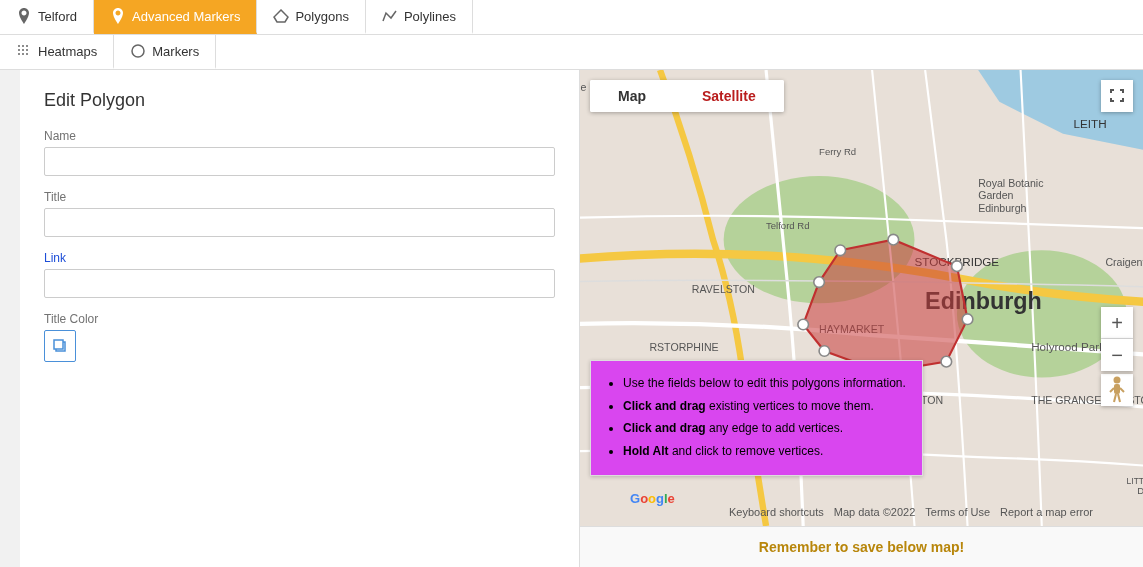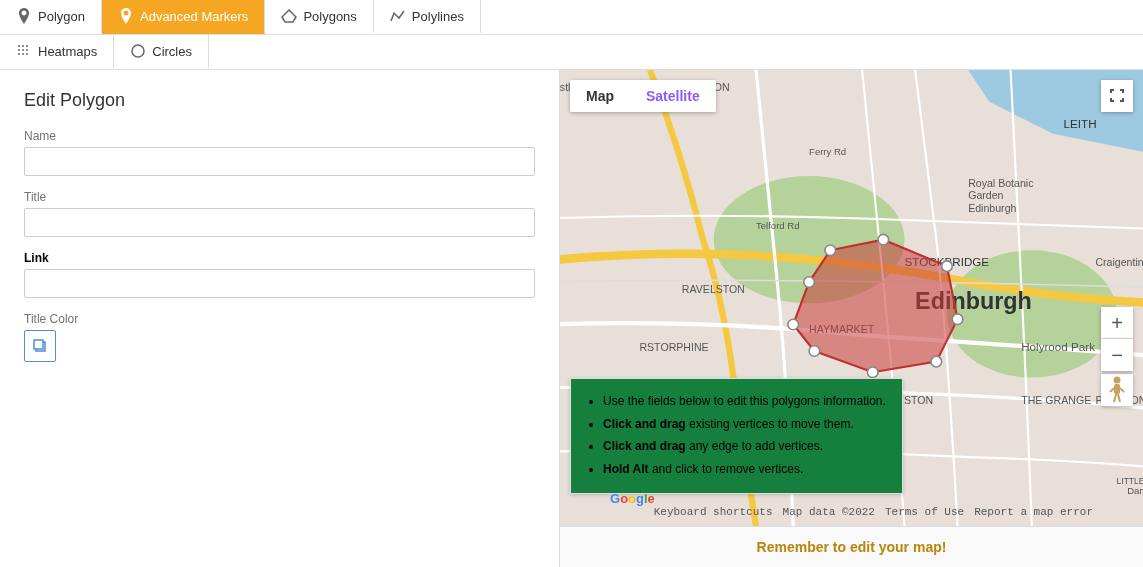--- a/index.html
+++ b/index.html
@@ -41,20 +41,21 @@
       align-items: center;
       justify-content: center;
       font-size: 14px;
     }
 
     
     .main-content {
       display: flex;
       flex: 1;
       overflow: hidden;
+      margin-left: 20px;
     }
 
     
     .left-panel {
       width: 560px;
       background: #fff;
       padding: 20px 24px;
       overflow-y: auto;
       border-right: 1px solid #ddd;
     }
@@ -135,34 +136,34 @@
       top: 10px;
       left: 10px;
       display: flex;
       background: #fff;
       border-radius: 2px;
       box-shadow: 0 1px 4px rgba(0,0,0,0.3);
       overflow: hidden;
       z-index: 10;
     }
     .map-type-btn {
-      padding: 8px 16px;
+      padding: 8px 28px;
       font-size: 14px;
       font-weight: 600;
       cursor: pointer;
       border: none;
       background: #fff;
       color: #333;
     }
     .map-type-btn.active {
       background: #fff;
       font-weight: 700;
     }
     .map-type-btn:not(.active) {
-      color: #8b5cf6;
+      color: #b91c1c;
     }
     .fullscreen-btn {
       position: absolute;
       top: 10px;
       right: 10px;
       width: 32px;
       height: 32px;
       background: #fff;
       border: none;
       cursor: pointer;
@@ -214,23 +215,23 @@
       display: flex;
       align-items: center;
       justify-content: center;
       z-index: 10;
       cursor: pointer;
     }
 
     
     .tooltip-box {
       position: absolute;
-      bottom: 32px;
+      bottom: 50px;
       left: 10px;
-      background: #15803d;
+      background: #d946ef;
       border: 1px solid #ddd;
       padding: 12px 16px;
       font-size: 12px;
       line-height: 1.7;
       max-width: 350px;
       z-index: 10;
       box-shadow: 0 1px 4px rgba(0,0,0,0.2);
     }
     .tooltip-box ul {
       padding-left: 16px;
@@ -267,21 +268,21 @@
     .map-footer-links {
       font-size: 11px;
       color: #555;
       position: absolute;
       bottom: 8px;
       right: 50px;
       z-index: 10;
       display: flex;
       gap: 10px;
     }
-    .map-footer-links a { color: #555; text-decoration: none; font-family: Liberation Mono, monospace; }
+    .map-footer-links a { color: #555; text-decoration: none; }
 
     
     .save-bar {
       background: #f9f9f9;
       border-top: 1px solid #ddd;
       padding: 12px;
       text-align: center;
       font-size: 14px;
       font-weight: 600;
       color: #b8860b;
@@ -308,21 +309,21 @@
 <body>
 
 <div class="tab-bar">
   <div class="tab-row">
     <div class="tab-item">
       <span class="tab-icon">
         <svg width="14" height="16" viewBox="0 0 14 16">
             <path d="M7 0C4.24 0 2 2.24 2 5c0 4 5 11 5 11s5-7 5-11c0-2.76-2.24-5-5-5zm0 7.5C5.62 7.5 4.5 6.38 4.5 5s1.12-2.5 2.5-2.5 2.5 1.12 2.5 2.5-1.12 2.5-2.5 2.5z" fill="#666"></path>
           </svg>
       </span>
-      <span>Polygon</span>
+      <span>Telford</span>
     </div>
     <div class="tab-item active">
       <span class="tab-icon">
         <svg width="14" height="16" viewBox="0 0 14 16">
             <path d="M7 0C4.24 0 2 2.24 2 5c0 4 5 11 5 11s5-7 5-11c0-2.76-2.24-5-5-5zm0 7.5C5.62 7.5 4.5 6.38 4.5 5s1.12-2.5 2.5-2.5 2.5 1.12 2.5 2.5-1.12 2.5-2.5 2.5z" fill="#fff"></path>
           </svg>
       </span>
       <span>Advanced Markers</span>
     </div>
     <div class="tab-item">
@@ -358,21 +359,21 @@
         </svg>
       </span>
       <span>Heatmaps</span>
     </div>
     <div class="tab-item">
       <span class="tab-icon">
         <svg width="14" height="14" viewBox="0 0 14 14">
             <circle cx="7" cy="7" r="6" fill="none" stroke="#666" stroke-width="1.5"></circle>
           </svg>
       </span>
-      <span>Circles</span>
+      <span>Markers</span>
     </div>
   </div>
 </div>
 
 <div class="main-content">
 
   <div class="left-panel">
     <h2 class="section-title">Edit Polygon</h2>
 
     <div class="field-group">
@@ -380,21 +381,21 @@
       <input type="text" class="field-input" value="" style="">
     </div>
 
     <div class="field-group">
       <label class="field-label" style="color:#737373;">Title</label>
       <input type="text" class="field-input" value="" style="">
     </div>
 
 
     <div class="field-group">
-      <label class="field-label" style="color:#000000;font-weight:bold;">Link</label>
+      <label class="field-label" style="color:#1d4ed8;">Link</label>
       <input type="text" class="field-input" value="" style="">
     </div>
 
     <div class="field-group">
       <label class="field-label">Title Color</label>
       <div class="color-row">
         <button class="copy-btn">
           <svg width="14" height="14" viewBox="0 0 14 14">
             <rect x="3" y="3" width="9" height="9" fill="none" stroke="#4a90d9" stroke-width="1.5"></rect>
             <rect x="1" y="1" width="9" height="9" fill="white" stroke="#4a90d9" stroke-width="1.5"></rect>
@@ -525,16 +526,16 @@
 
       <div class="map-footer-links">
         <a href="#">Keyboard shortcuts</a>
         <a href="#">Map data ©2022</a>
         <a href="#">Terms of Use</a>
         <a href="#">Report a map error</a>
       </div>
     </div>
 
     <div class="save-bar">
-      <span>Remember to edit your map!</span>
+      <span>Remember to save below map!</span>
     </div>
   </div>
 </div>
 
 </body></html>

